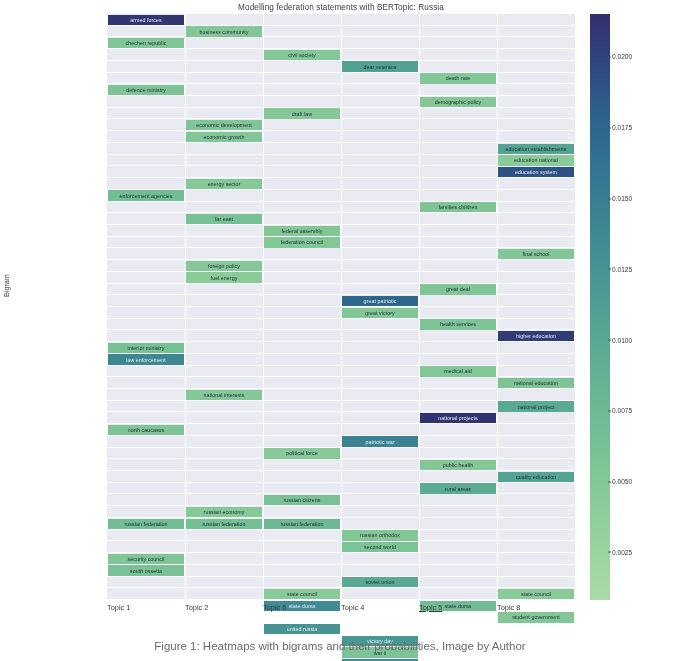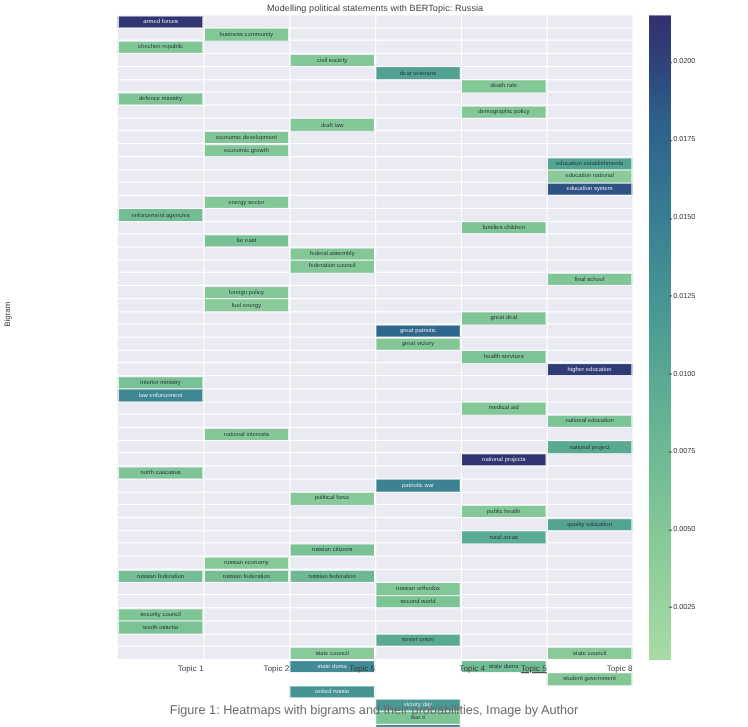--- a/index.html
+++ b/index.html
@@ -38,21 +38,21 @@
     font-size:5.3px;color:#22303a;white-space:nowrap;overflow:hidden;
     letter-spacing:.05px;
   }
   .cell.dark{color:#e8ecf3;}
   .colsep{
     position:absolute;top:0;bottom:0;width:1px;background:#ffffff;
   }
 
   
   .xtick{
-    position:absolute;top:603px;width:78px;text-align:right;
+    position:absolute;top:603px;width:78px;text-align:left;
     font-size:7.4px;color:#3a3a3a;
   }
   .xaxis-label{
     position:absolute;left:107px;top:616px;width:468px;text-align:center;
     font-size:7.2px;color:#3a3a3a;
   }
   .yaxis-label{
     position:absolute;left:2px;top:297px;
     font-size:7.2px;color:#3a3a3a;
     transform:rotate(-90deg);transform-origin:left top;
@@ -77,21 +77,21 @@
   .caption{
     position:absolute;left:0;top:640px;width:680px;text-align:center;
     font-size:11.5px;color:#6b6b6b;
   }
 </style>
 </head>
 <body>
 
 <div id="root">
 
-  <div class="chart-title">Modelling political statements with BERTopic: Russia</div>
+  <div class="chart-title">Modelling federation statements with BERTopic: Russia</div>
 
   <div id="plot">
       <div class="row">
         <div class="cellwrap">
           <div class="cell dark" style="left: 0px; width: 78px; background: rgb(49, 54, 114);">armed forces</div>
         </div>
       </div>
       <div class="row">
         <div class="cellwrap">
           <div class="cell" style="left: 78px; width: 78px; background: rgb(131, 199, 151);">business community</div>

